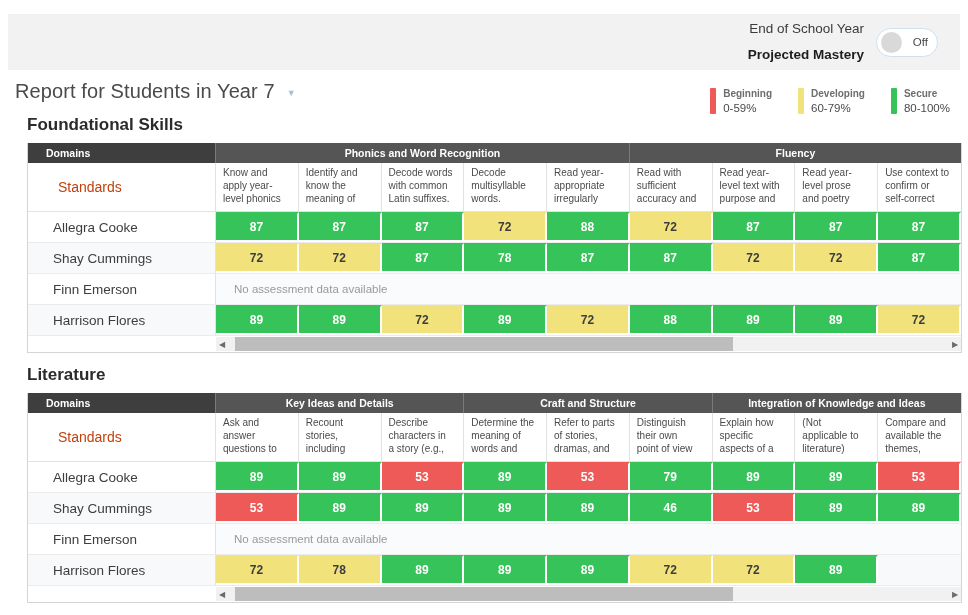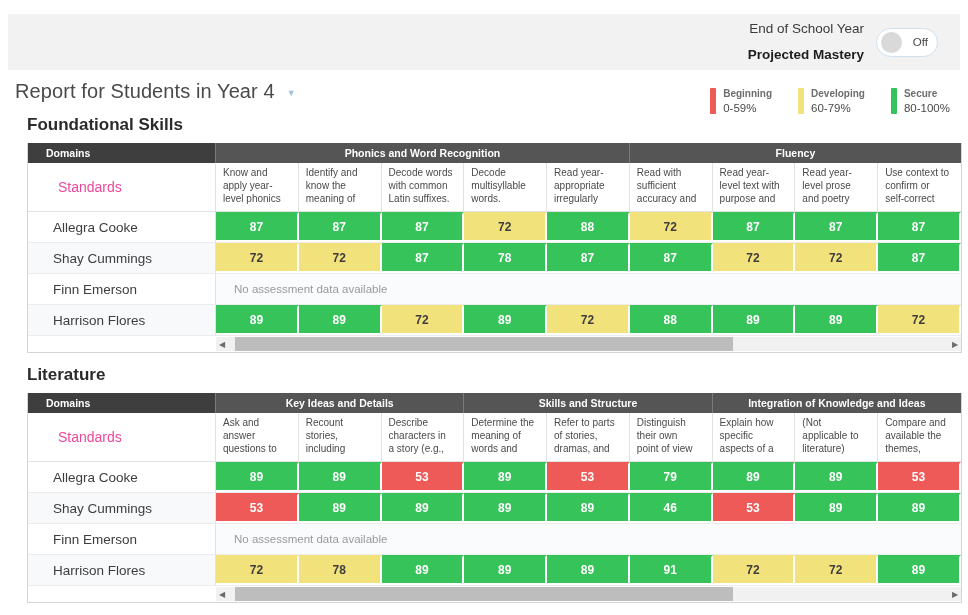--- a/index.html
+++ b/index.html
@@ -91,21 +91,21 @@
     height: 20px;
     border-right: 1px solid #7a7a7a;
   }
   .grp-cell:last-child { border-right: none; }
 
   
   .std-row { display: flex; border-bottom: 1px solid #e2e2e2; }
   .std-label {
     width: 188px; flex: 0 0 188px; height: 48px;
     display: flex; align-items: center; padding-left: 30px;
-    font-size: 14px; color: #ec4899;
+    font-size: 14px; color: #c2410c;
     border-right: 1px solid #e2e2e2; background: #fff;
   }
   .std-cell {
     height: 48px; padding: 4px 10px 0 7px;
     font-size: 10px; line-height: 1.28; color: #4a4a4a;
     border-right: 1px solid #e2e2e2;
     overflow: hidden; background: #fff;
   }
   .std-cell:last-child { border-right: none; }
 
@@ -161,21 +161,21 @@
       <div class="toggle-line2">Projected Mastery</div>
     </div>
     <div class="switch">
       <div class="knob"></div>
       <div class="state">Off</div>
     </div>
   </div>
 </div>
 
 <div class="page-title">
-  <span>Report for Students in Year 4</span><span class="title-caret">▼</span>
+  <span>Report for Students in Year 7</span><span class="title-caret">▼</span>
 </div>
 
 <div class="legend" id="legend">
     <div class="legend-item">
       <div class="legend-swatch" style="background:#ee5a58"></div>
       <div class="legend-text">
         <div class="legend-name">Beginning</div>
         <div class="legend-range">0-59%</div>
       </div>
     </div>
@@ -266,21 +266,21 @@
         </div>
       </div>
     </div>
   </div>
 <div class="sect" id="sect-literature">
     <div class="section-title">Literature</div>
     <div class="table-shell">
       <div class="row">
         <div class="dom-cell">Domains</div>
         <div class="grp-cell" style="flex:0 0 calc(calc((100% - 188px) / 9) * 3)">Key Ideas and Details</div>
-        <div class="grp-cell" style="flex:0 0 calc(calc((100% - 188px) / 9) * 3)">Skills and Structure</div>
+        <div class="grp-cell" style="flex:0 0 calc(calc((100% - 188px) / 9) * 3)">Craft and Structure</div>
         <div class="grp-cell" style="flex:0 0 calc(calc((100% - 188px) / 9) * 3)">Integration of Knowledge and Ideas</div>
       </div>
       <div class="std-row">
         <div class="std-label">Standards</div>
         <div class="std-cell" style="flex:0 0 calc((100% - 188px) / 9)">Ask and answer questions to</div>
         <div class="std-cell" style="flex:0 0 calc((100% - 188px) / 9)">Recount stories, including</div>
         <div class="std-cell" style="flex:0 0 calc((100% - 188px) / 9)">Describe characters in a story (e.g.,</div>
         <div class="std-cell" style="flex:0 0 calc((100% - 188px) / 9)">Determine the meaning of words and</div>
         <div class="std-cell" style="flex:0 0 calc((100% - 188px) / 9)">Refer to parts of stories, dramas, and</div>
         <div class="std-cell" style="flex:0 0 calc((100% - 188px) / 9)">Distinguish their own point of view</div>
@@ -316,21 +316,20 @@
         <div class="name-cell">Finn Emerson</div>
         <div class="nodata">No assessment data available</div>
       </div>
       <div class="data-row alt">
         <div class="name-cell">Harrison Flores</div>
         <div class="score y" style="flex:0 0 calc((100% - 188px) / 9)">72</div>
         <div class="score y" style="flex:0 0 calc((100% - 188px) / 9)">78</div>
         <div class="score g" style="flex:0 0 calc((100% - 188px) / 9)">89</div>
         <div class="score g" style="flex:0 0 calc((100% - 188px) / 9)">89</div>
         <div class="score g" style="flex:0 0 calc((100% - 188px) / 9)">89</div>
-        <div class="score g" style="flex:0 0 calc((100% - 188px) / 9)">91</div>
         <div class="score y" style="flex:0 0 calc((100% - 188px) / 9)">72</div>
         <div class="score y" style="flex:0 0 calc((100% - 188px) / 9)">72</div>
         <div class="score g" style="flex:0 0 calc((100% - 188px) / 9)">89</div>
       </div>
       <div class="scroll-row">
         <div class="scroll-spacer"></div>
         <div class="scroll-area">
           <div class="arrow-l">◀</div>
           <div class="scroll-track">
             <div class="scroll-thumb" style="left:1%;width:69%"></div>

